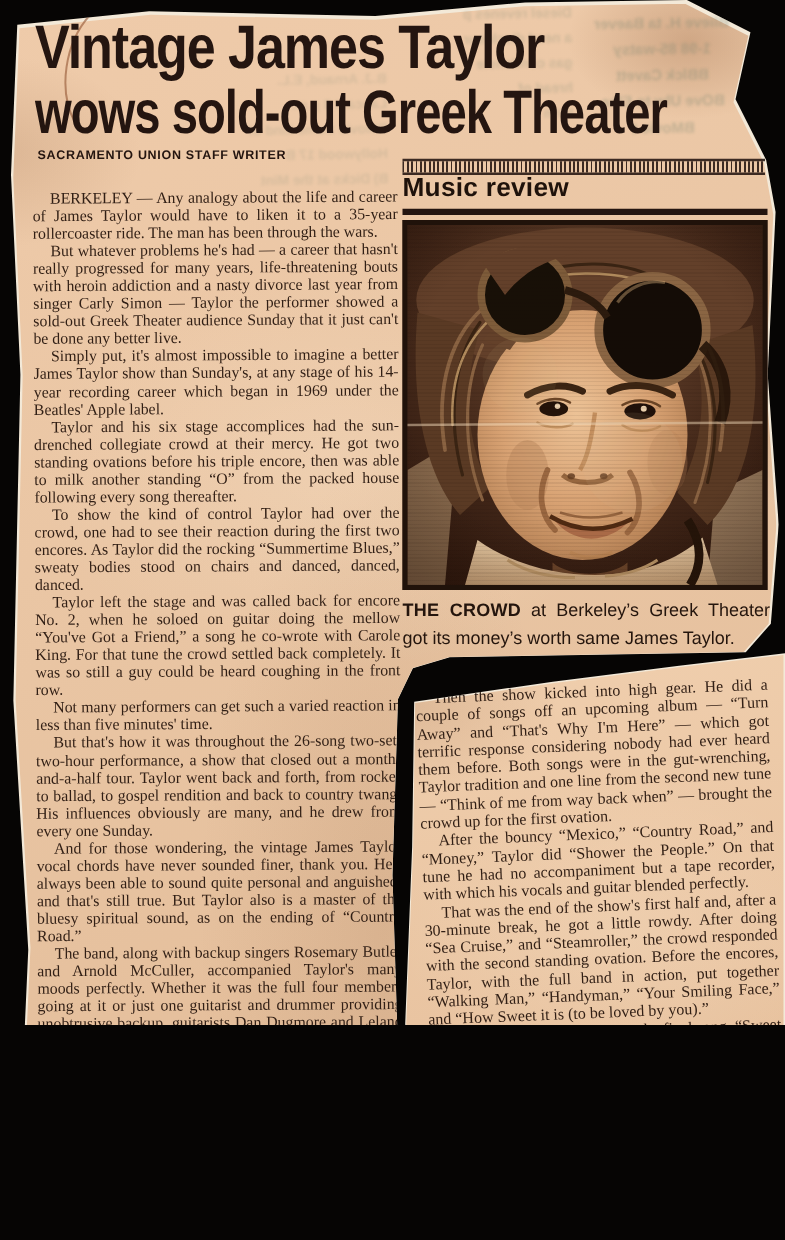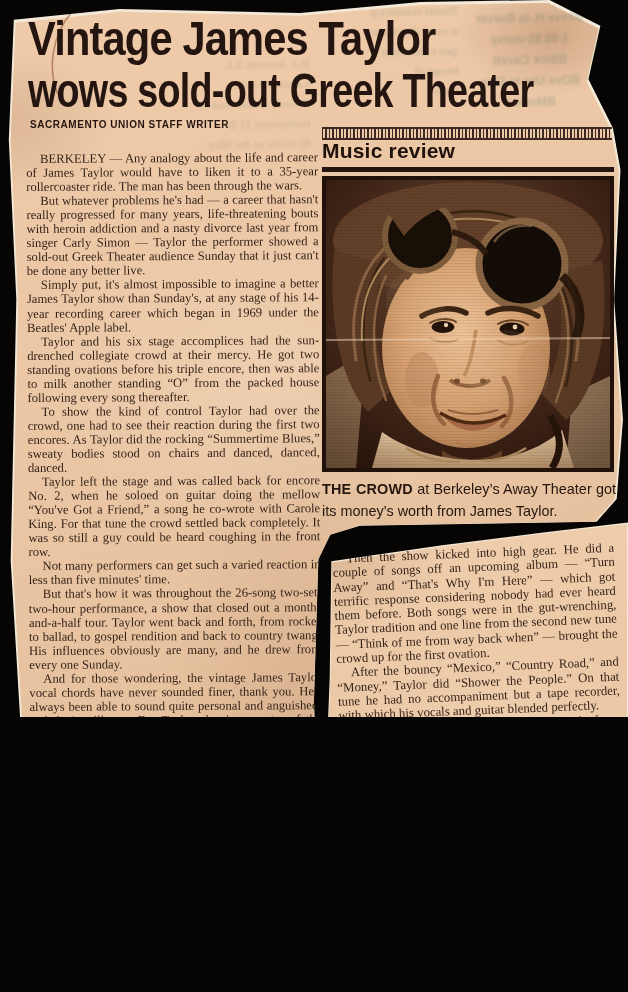--- a/index.html
+++ b/index.html
@@ -1,16 +1,16 @@
 <!DOCTYPE html>
 <html><head>
 <meta charset="utf-8">
 <style>
   html,body{margin:0;padding:0;background:#060504;}
-  .stage{position:relative;width:628px;height:717px;background:#060504;overflow:hidden;
+  .stage{position:relative;width:628px;height:820px;background:#060504;overflow:hidden;
          font-family:"Liberation Serif",serif;color:#2e1c13;}
   
   .piece{position:absolute;background:#f3e9d8;}
   .piece .paper{position:absolute;inset:0;transform:scale(.994);}
   .piece1{left:0;top:0;width:628px;height:992px;z-index:1;
     clip-path:polygon(2.2% 2.0%,19% .9%,47.8% 1.3%,66.9% .2%,87.5% 0%,95.6% 2.6%,93.7% 8.0%,
       97.6% 12.9%,98.8% 17.1%,97.8% 30.2%,99.2% 42.3%,98.2% 50.3%,95.0% 52.6%,57.3% 53.0%,
       52.6% 53.9%,50.7% 56.4%,50.0% 70.6%,50.7% 84.7%,48.8% 90.7%,49.5% 97.3%,46.0% 99.7%,
       19.1% 99.2%,4.8% 98.5%,2.6% 90.6%,3.6% 76.6%,1.7% 56.5%,2.6% 30.2%,1.4% 14.1%);}
   .piece1 .paper{
@@ -218,21 +218,21 @@
         <path d="M 200,268 C 188,276 172,280 158,281" stroke="#bb9668" stroke-width="2.5" fill="none"></path>
         <path d="M 224,236 C 236,254 236,272 226,288" stroke="#241409" stroke-width="7" fill="none"></path>
         <circle cx="180" cy="190" r="40" fill="#d9b98f" opacity=".10"></circle>
         <circle cx="90" cy="120" r="30" fill="#d9b98f" opacity=".08"></circle>
       </svg>
       <div class="grain"></div>
       <div class="crease"></div>
     </div>
 
     <div class="caption">
-      <b>THE CROWD</b><span> at Berkeley’s Away Theater got its money’s worth from James Taylor.</span>
+      <b>THE CROWD</b><span> at Berkeley’s Greek Theater got its money’s worth same James Taylor.</span>
     </div>
   </div>
 
   <div class="piece piece2">
     <div class="paper"></div>
     <div class="bleed bleedD" style="left:180px;top:352px;">
         <div>SEMANI Jim Unger</div>
       </div>
     <div class="rc-inner rightcol">
         <p>Then the show kicked into high gear. He did a couple of songs off an upcoming album — “Turn Away” and “That's Why I'm Here” — which got terrific response considering nobody had ever heard them before. Both songs were in the gut-wrenching, Taylor tradition and one line from the second new tune — “Think of me from way back when” — brought the crowd up for the first ovation.</p>

